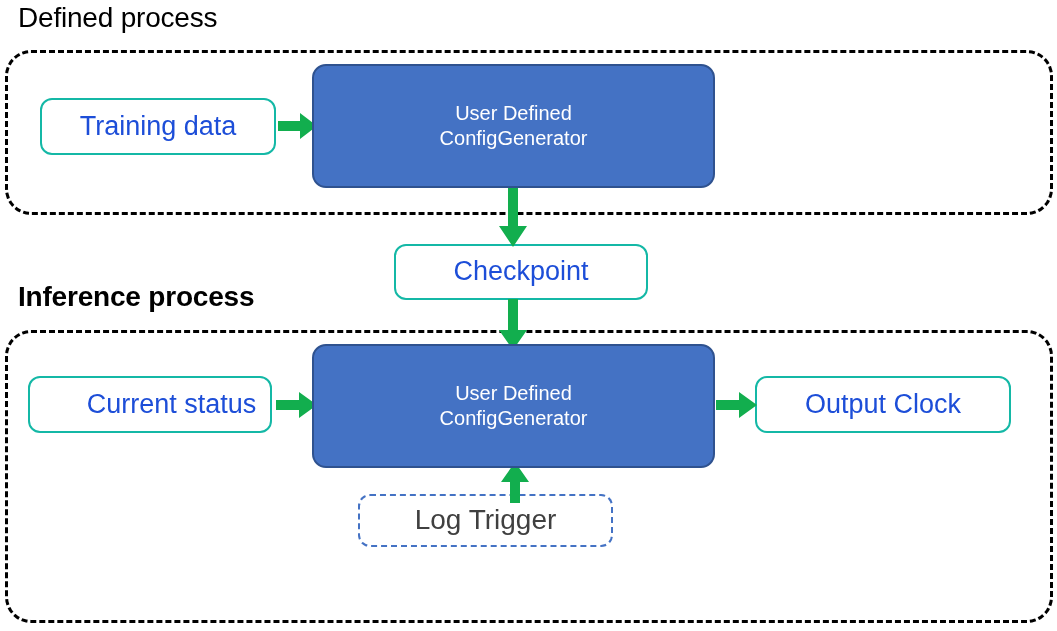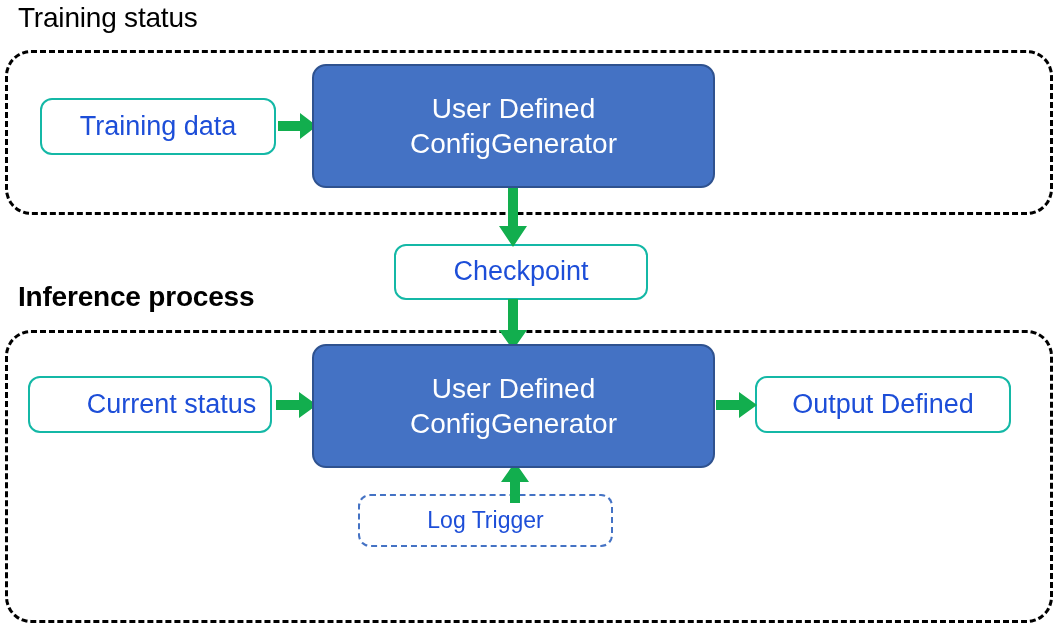--- a/index.html
+++ b/index.html
@@ -58,55 +58,55 @@
     position: absolute;
     box-sizing: border-box;
     background: #4472C4;
     border: 2px solid #2F528F;
     border-radius: 14px;
     display: flex;
     flex-direction: column;
     align-items: center;
     justify-content: center;
     color: #ffffff;
-    font-size: 28px;
+    font-size: 20px;
     line-height: 1.25;
     white-space: nowrap;
     z-index: 3;
   }
 
   
   .trigger-box {
     position: absolute;
     box-sizing: border-box;
     background: #ffffff;
     border: 2px dashed #4472C4;
     border-radius: 12px;
     display: flex;
     align-items: center;
     justify-content: center;
-    color: #1d4ed8;
-    font-size: 23px;
+    color: #404040;
+    font-size: 28px;
     line-height: 1.1;
     white-space: nowrap;
   }
 
   
   .arrow {
     position: absolute;
     z-index: 2;
   }
   .arrow svg { display: block; }
 </style>
 </head>
 <body>
 
 <div id="canvas">
 
-  <div class="section-label" style="left:18px; top:4px;">Training status</div>
+  <div class="section-label" style="left:18px; top:4px;">Defined process</div>
 
   <div class="process-container" style="left:5px; top:50px; width:1048px; height:165px;"></div>
 
   <div class="io-box" style="left:40px; top:98px; width:236px; height:57px;">Training data</div>
 
   <div class="arrow" style="left:278px; top:112px;">
     <svg width="40" height="28" viewBox="0 0 40 28" aria-hidden="true">
       <path d="M0,9 L22,9 L22,1 L39,14 L22,27 L22,19 L0,19 Z" fill="#12AE4E"></path>
     </svg>
   </div>
@@ -146,21 +146,21 @@
     <span>User Defined</span>
     <span>ConfigGenerator</span>
   </div>
 
   <div class="arrow" style="left:716px; top:391px;">
     <svg width="42" height="28" viewBox="0 0 42 28" aria-hidden="true">
       <path d="M0,9 L23,9 L23,1 L41,14 L23,27 L23,19 L0,19 Z" fill="#12AE4E"></path>
     </svg>
   </div>
 
-  <div class="io-box" style="left:755px; top:376px; width:256px; height:57px;">Output Defined</div>
+  <div class="io-box" style="left:755px; top:376px; width:256px; height:57px;">Output Clock</div>
 
   <div class="arrow" style="left:500px; top:462px;">
     <svg width="30" height="42" viewBox="0 0 30 42" aria-hidden="true">
       <path d="M15,0 L29,20 L20,20 L20,41 L10,41 L10,20 L1,20 Z" fill="#12AE4E"></path>
     </svg>
   </div>
 
   <div class="trigger-box" style="left:358px; top:494px; width:255px; height:53px; z-index:1;">Log Trigger</div>
 
 

